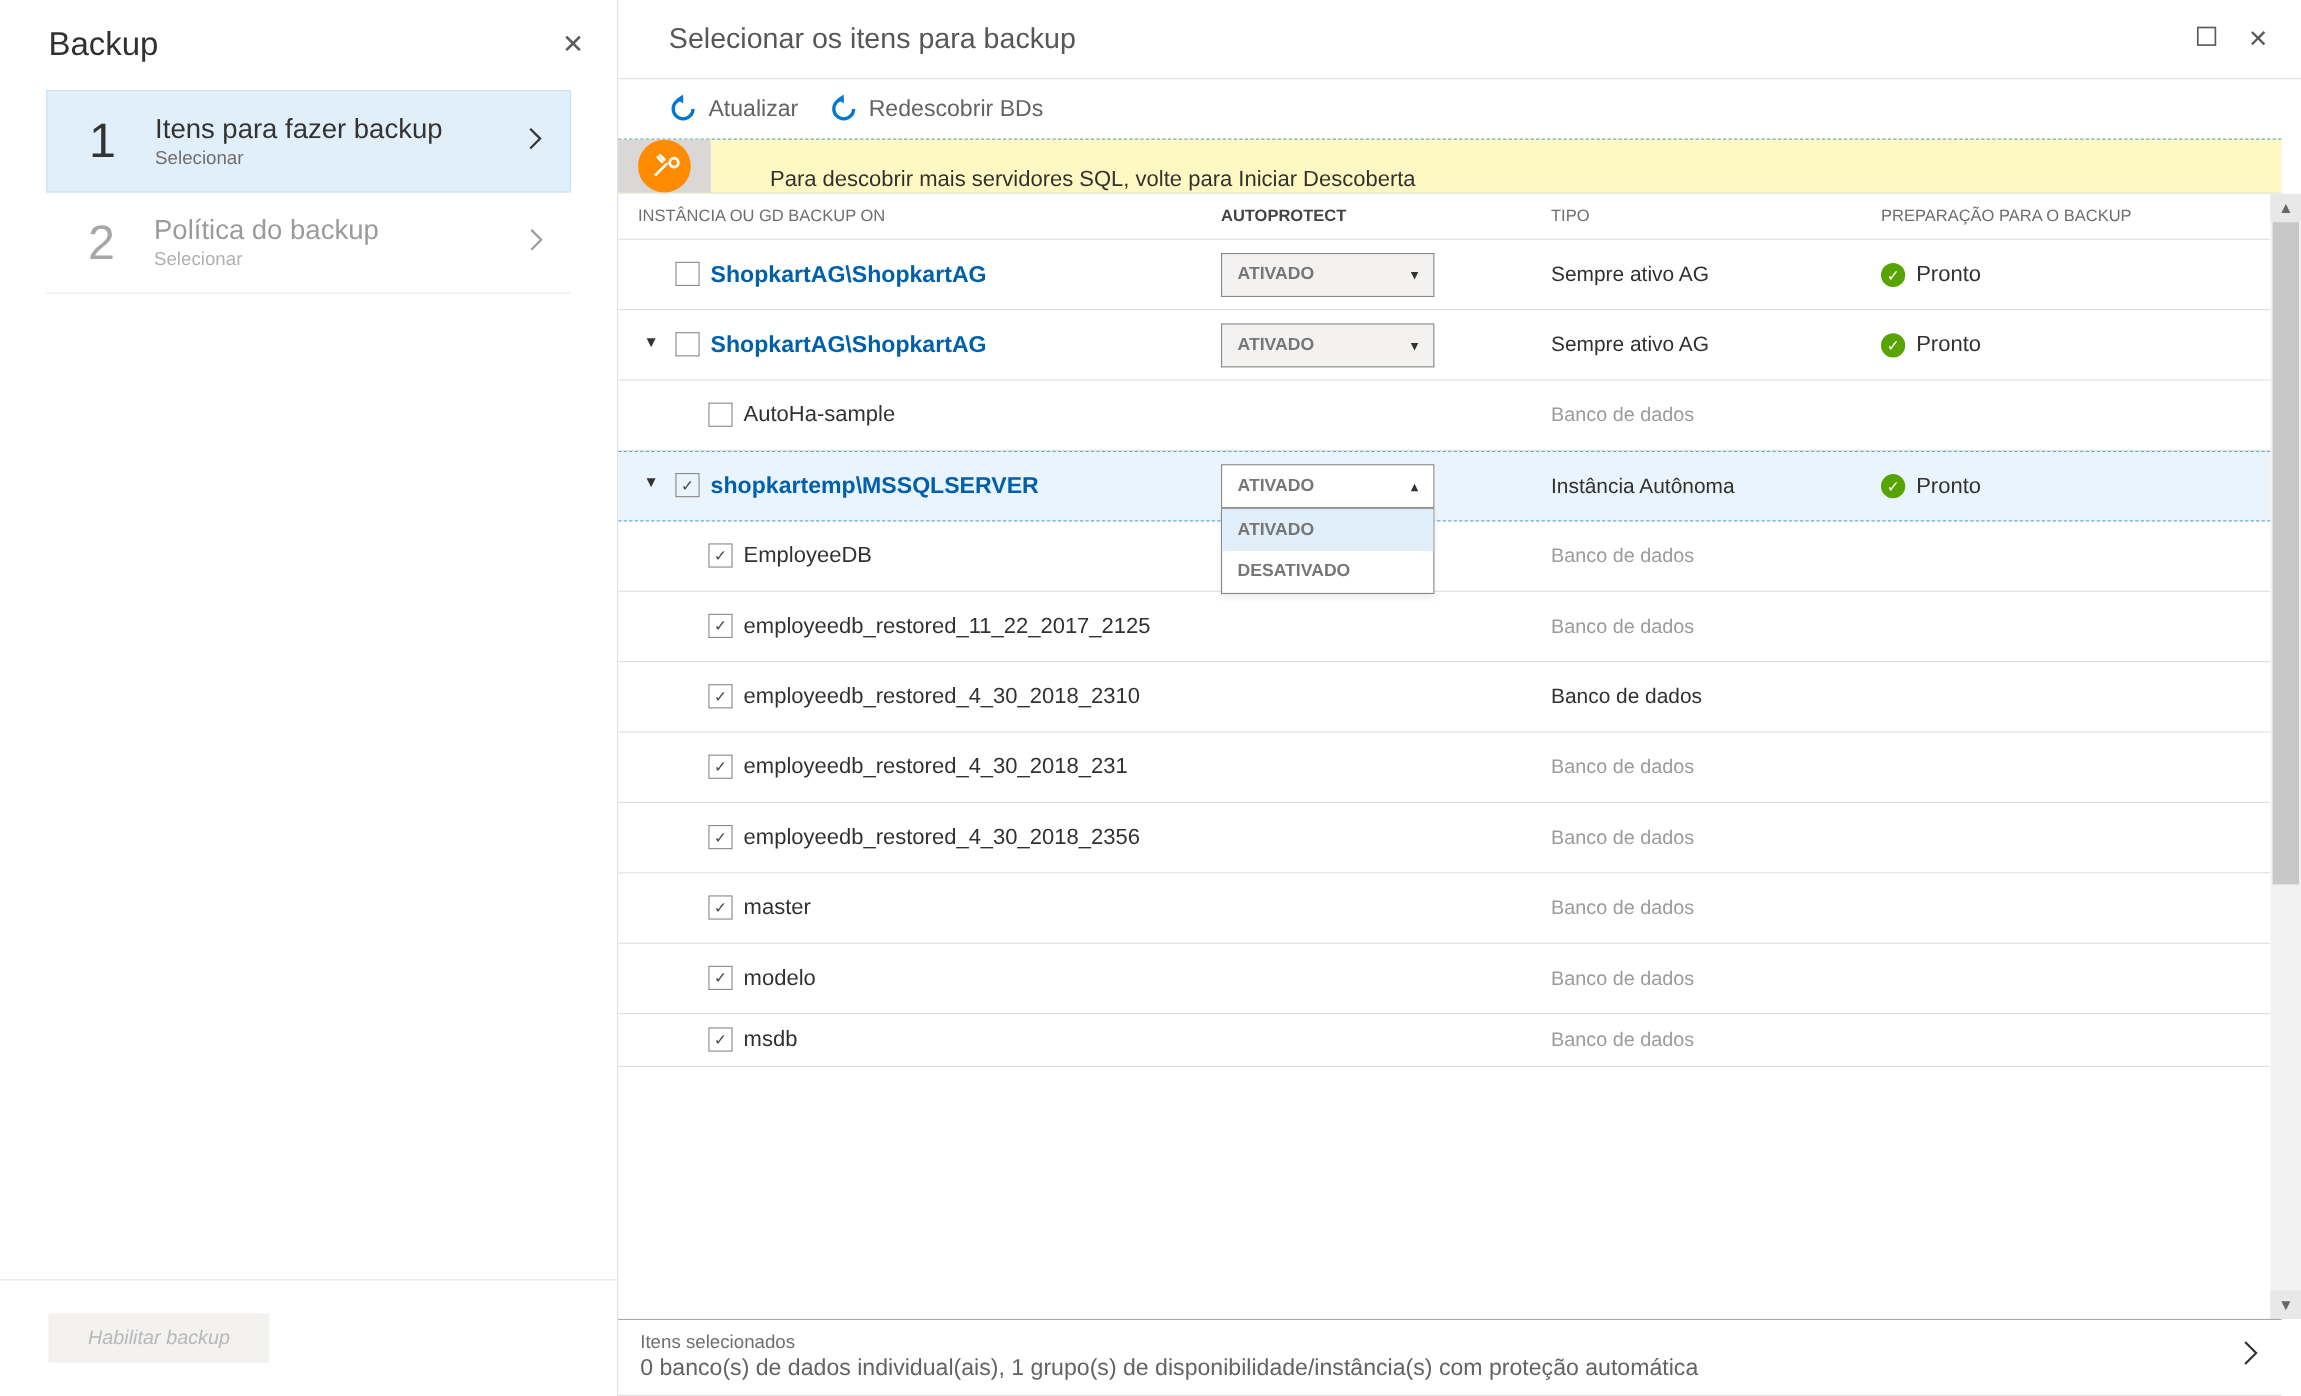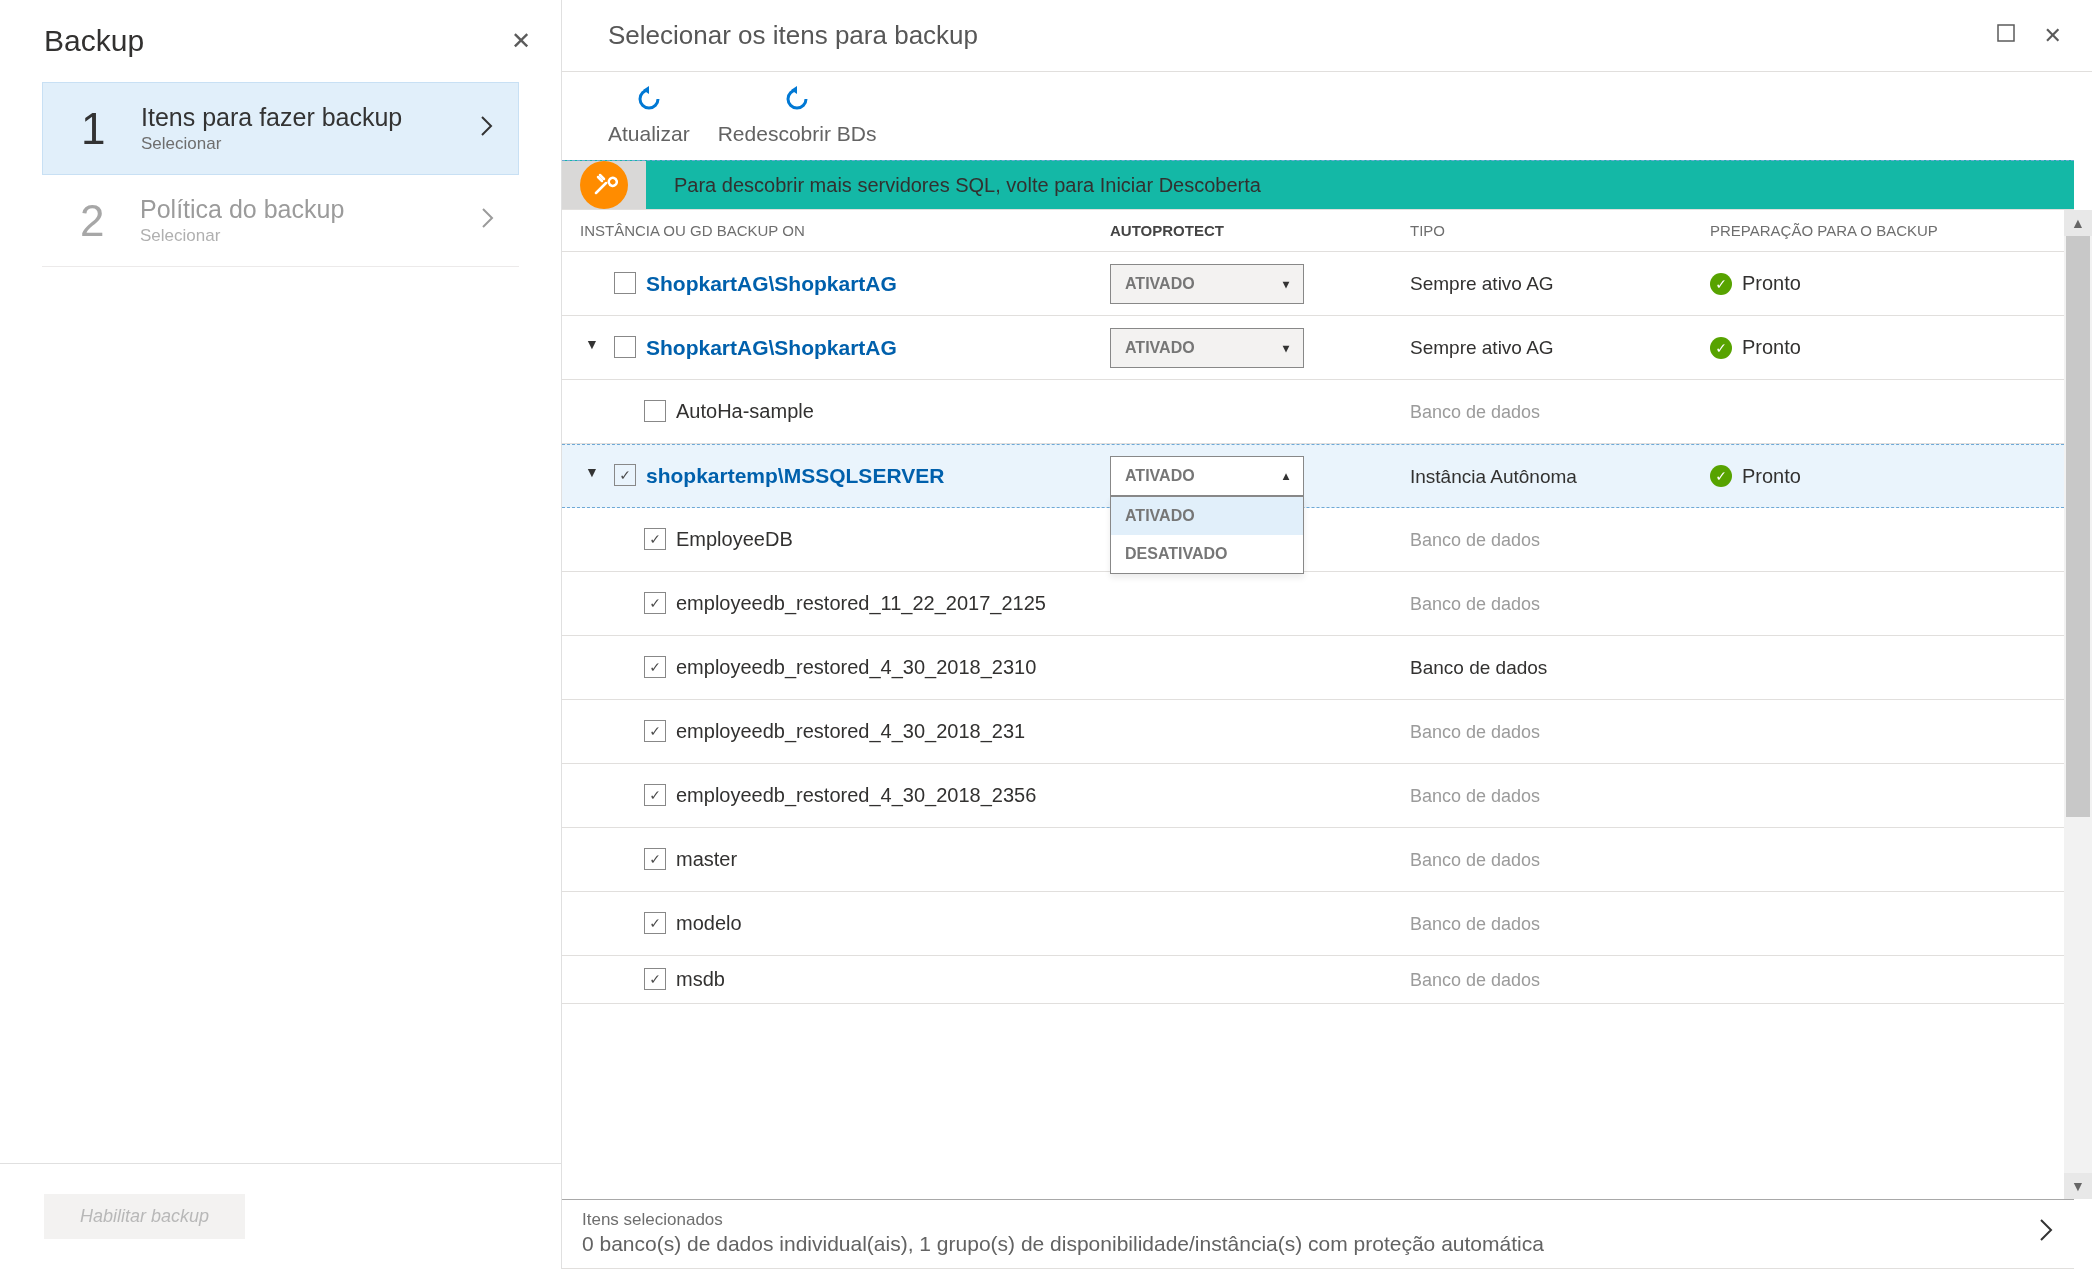--- a/index.html
+++ b/index.html
@@ -130,34 +130,34 @@
     gap: 28px;
     padding: 14px 46px;
   }
   .tool-link {
     display: flex;
     align-items: center;
     gap: 10px;
     font-size: 21px;
     color: #636363;
     cursor: pointer;
-    flex-direction: column;
   }
   .refresh-icon {
     display: inline-block;
     color: #0078d4;
   }
   .refresh-icon svg { display: block; }
   .info-bar {
     display: flex;
-    align-items: center;
+    align-items: flex-end;
     margin: 0 18px 0 0;
     border-top: 1px dashed #6fa9d6;
     border-bottom: 1px solid #e1dfdd;
-    background: #14b8a6;
+    background: #fef9c3;
+    gap: 26px;
   }
   .info-icon-cell {
     width: 84px;
     background: #d9d8d7;
     display: flex;
     align-items: center;
     justify-content: center;
   }
   .tools-circle {
     width: 48px;

